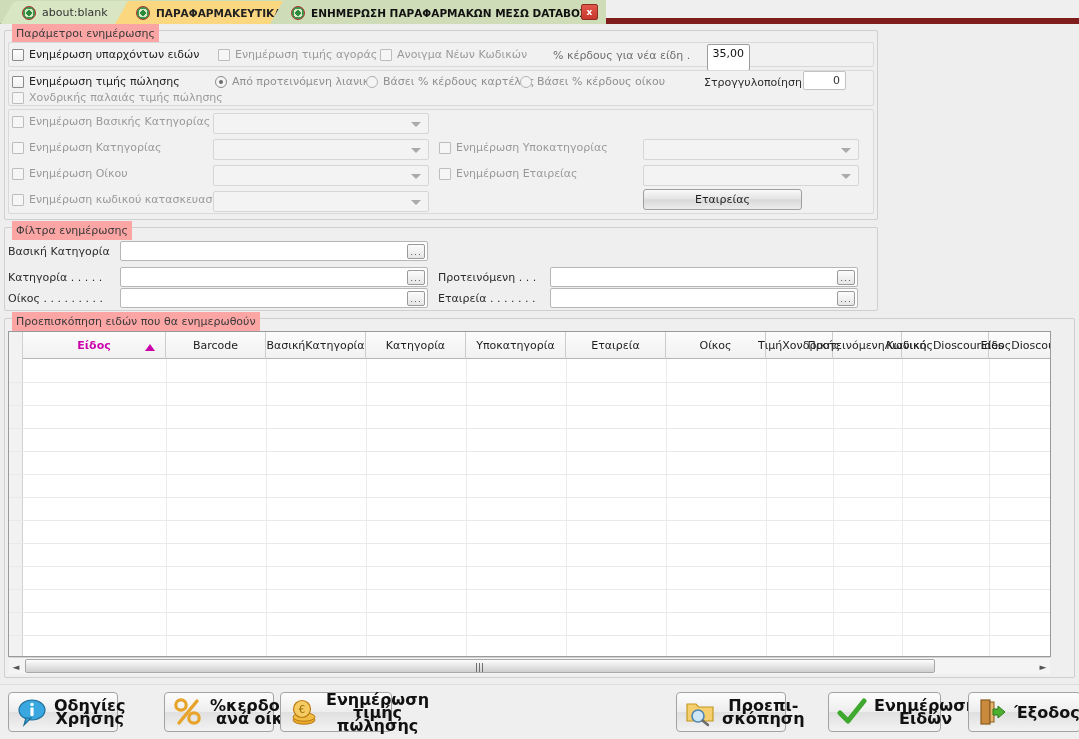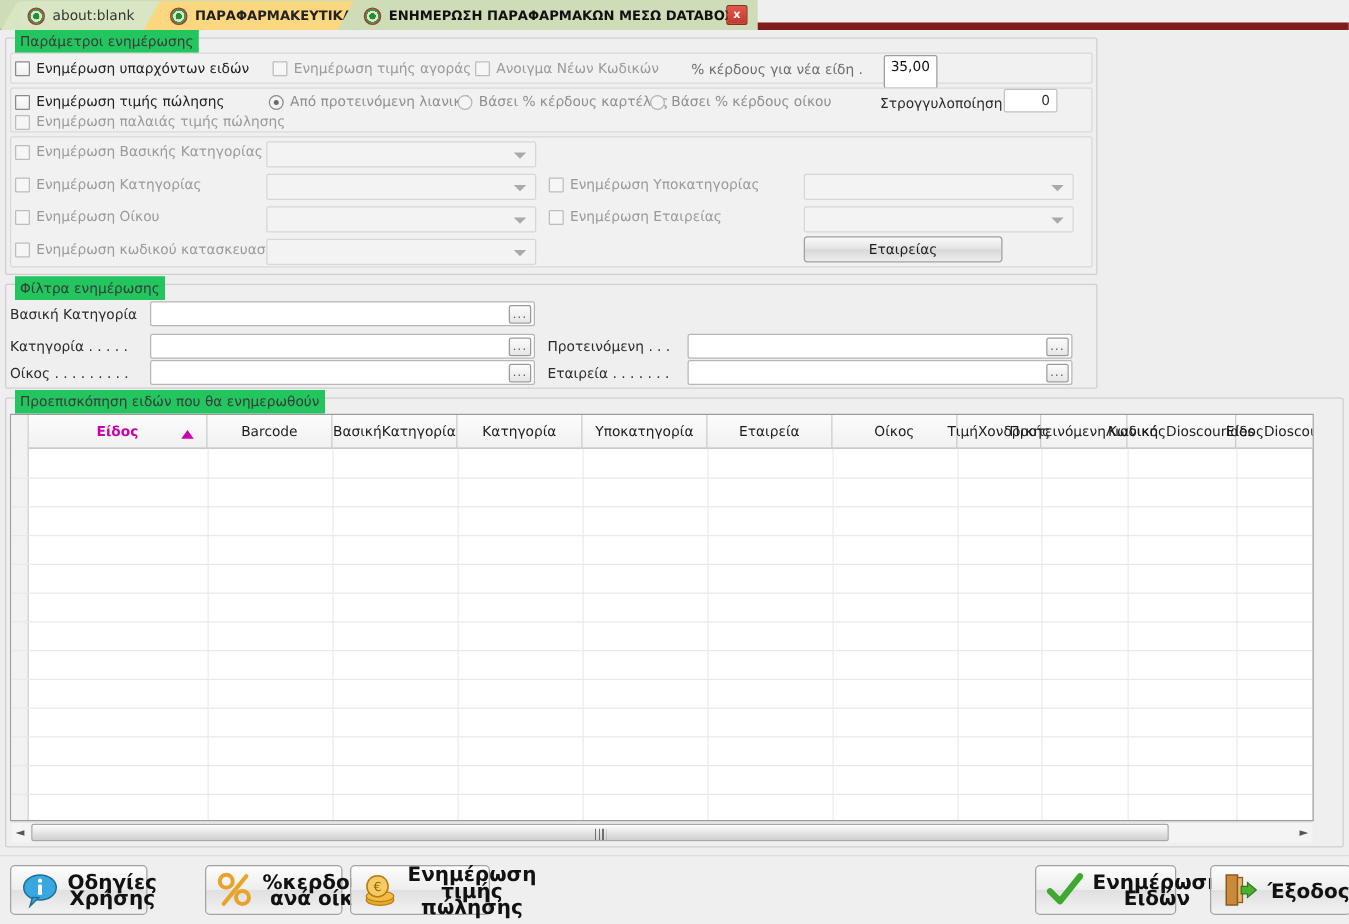--- a/index.html
+++ b/index.html
@@ -90,21 +90,21 @@
 
   
   .groupbox {
     position: absolute;
     border: 1px solid #cfcfcf;
     background: #efefef;
     border-radius: 2px;
   }
   .grouptitle {
     position: absolute; top: -7px; left: 7px;
-    background: #22c55e;
+    background: #fca5a5;
     padding: 3px 4px;
     font-size: 11px; color: #3a3a3a;
     white-space: nowrap;
     text-align: right;
   }
 
   .innerpanel {
     position: absolute;
     border: 1px solid #d9d9d9;
     background: #f1f1f1;
@@ -335,21 +335,21 @@
 <div class="numbox" style="left:707px; top:44px; width:43px; height:27px;">35,00</div>
 
 <div class="innerpanel" style="left:8px; top:70px; width:866px; height:36px;"></div>
 
 <div class="chk" style="left:12px; top:75px;">
   <span class="chkbox"></span>
   <span>Ενημέρωση τιμής πώλησης</span>
 </div>
 <div class="chk dim" style="left:12px; top:91px;">
   <span class="chkbox"></span>
-  <span>Ενημέρωση παλαιάς τιμής πώλησης</span>
+  <span>Χονδρικής παλαιάς τιμής πώλησης</span>
 </div>
 
 <div class="rad" style="left:215px; top:75px;">
   <span class="radbtn on"></span>
   <span>Από προτεινόμενη λιανική</span>
 </div>
 <div class="rad" style="left:366px; top:75px;">
   <span class="radbtn"></span>
   <span>Βάσει % κέρδους καρτέλας</span>
 </div>
@@ -532,20 +532,29 @@
     <svg class="bigicon" viewBox="0 0 30 30">
       <ellipse cx="15" cy="23" rx="11" ry="4.2" fill="#e9a92c" stroke="#b97a0e" stroke-width="1"></ellipse>
       <ellipse cx="15" cy="20" rx="11" ry="4.2" fill="#f2bd45" stroke="#b97a0e" stroke-width="1"></ellipse>
       <circle cx="13" cy="12" r="8.5" fill="#f5cc63" stroke="#b97a0e" stroke-width="1.2"></circle>
       <text x="13" y="16" font-size="10" text-anchor="middle" fill="#9a6606" font-family="DejaVu Sans, sans-serif">€</text>
     </svg>
     <span class="txt">Ενημέρωση
 τιμής πώλησης</span>
   </div>
 
+  <div class="bigbtn" style="left:676px; top:7px; width:110px; height:40px;">
+    <svg class="bigicon" viewBox="0 0 30 30">
+      <path d="M2 7 h9 l2.5 3 H28 v14 H2 Z" fill="#f5cf6d" stroke="#c49a20" stroke-width="1.2"></path>
+      <circle cx="13" cy="19" r="6" fill="#cfe6f5" stroke="#4d86b5" stroke-width="1.6"></circle>
+      <line x1="17.5" y1="23.5" x2="23" y2="28" stroke="#6a6a6a" stroke-width="2.4" stroke-linecap="round"></line>
+    </svg>
+    <span class="txt">Προεπι-
+σκόπηση</span>
+  </div>
 
   <div class="bigbtn" style="left:828px; top:7px; width:113px; height:40px;">
     <svg class="bigicon" viewBox="0 0 30 30">
       <path d="M3 16 L11 24 L27 4" fill="none" stroke="#3fa82f" stroke-width="5" stroke-linecap="round" stroke-linejoin="round"></path>
     </svg>
     <span class="txt">Ενημέρωση
 Ειδών</span>
   </div>
 
   <div class="bigbtn" style="left:948px; top:7px; width:113px; height:40px;margin-left:20px;">

